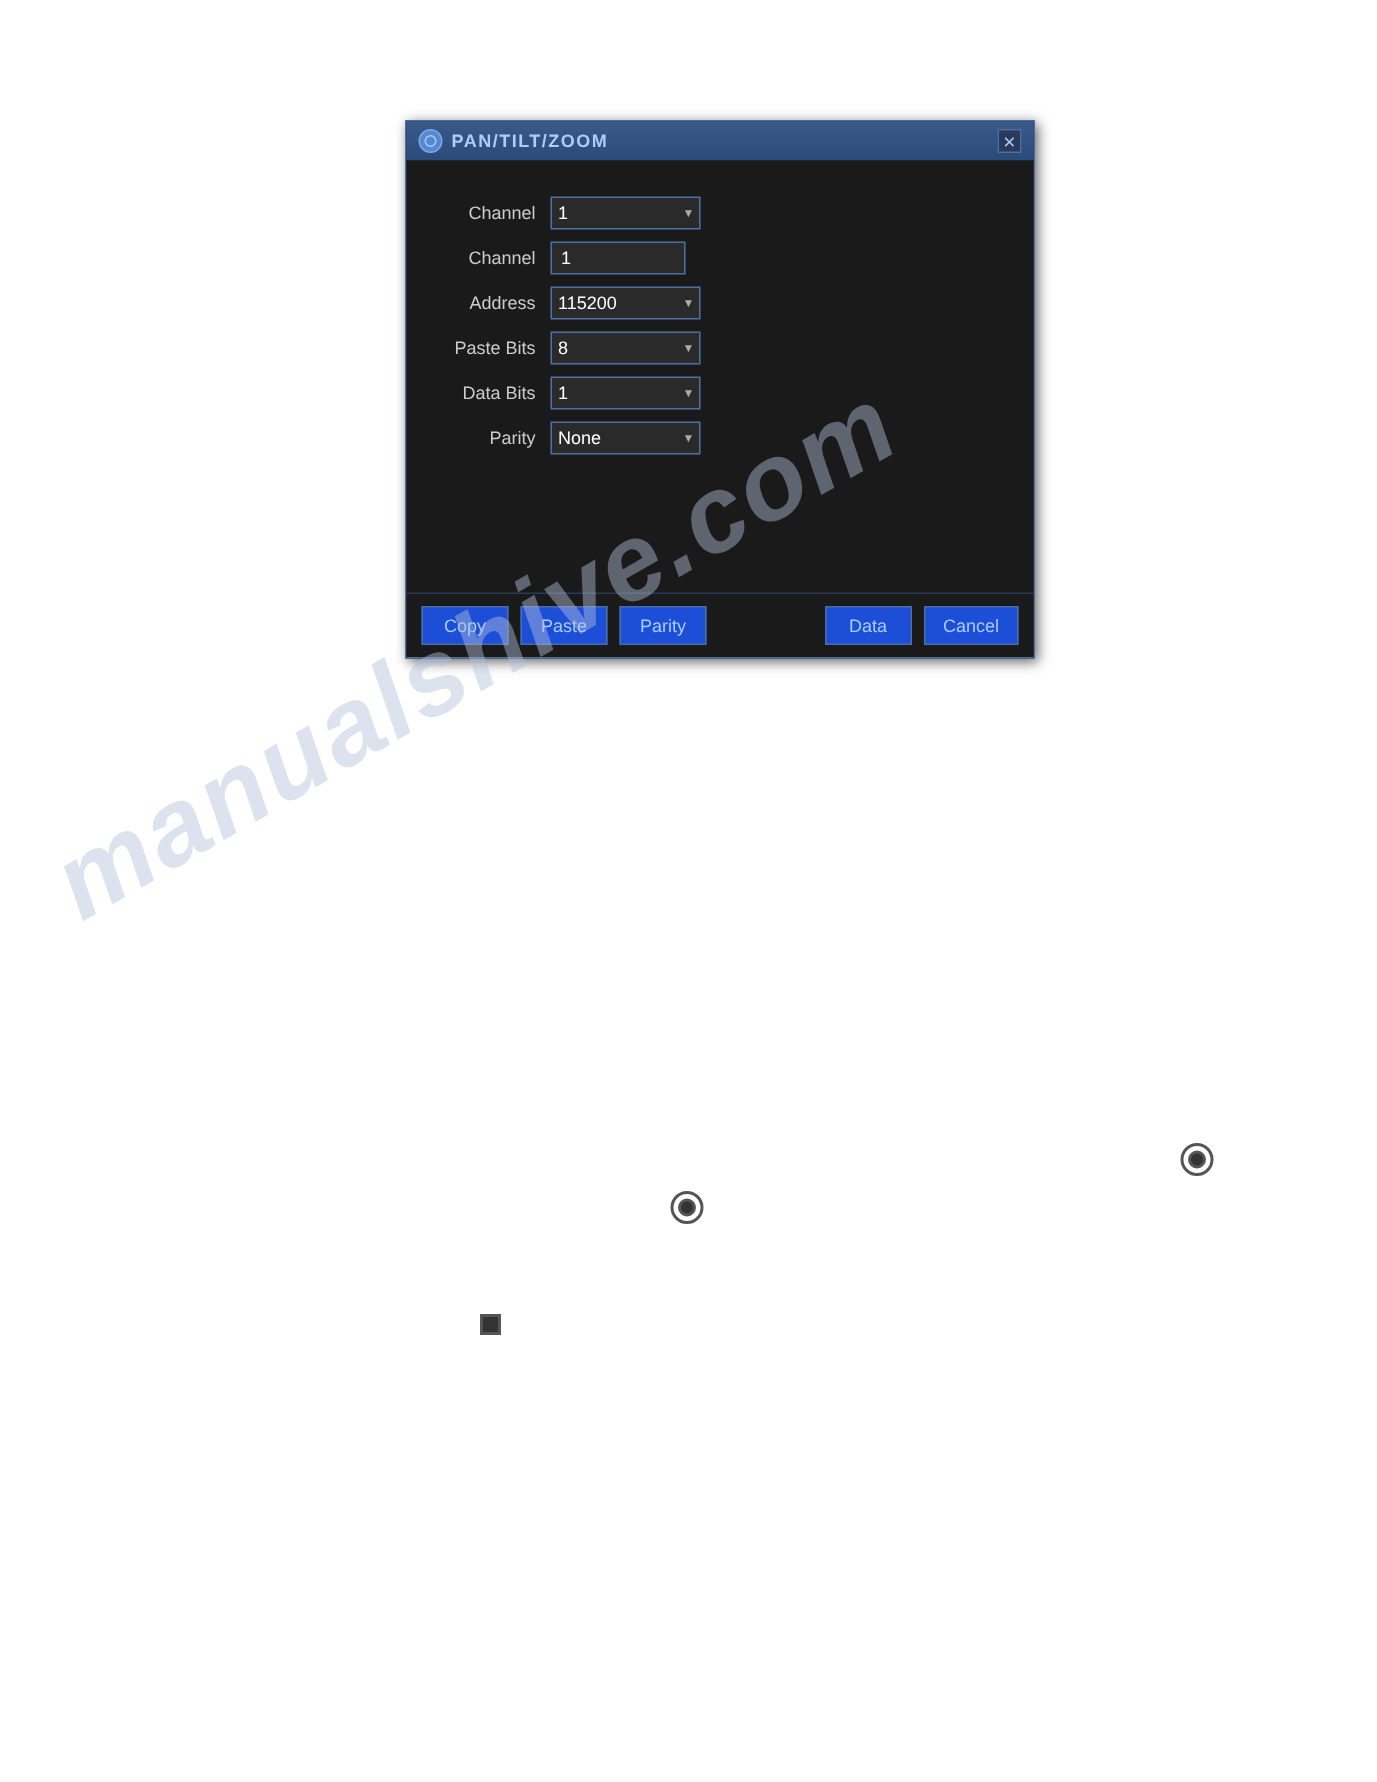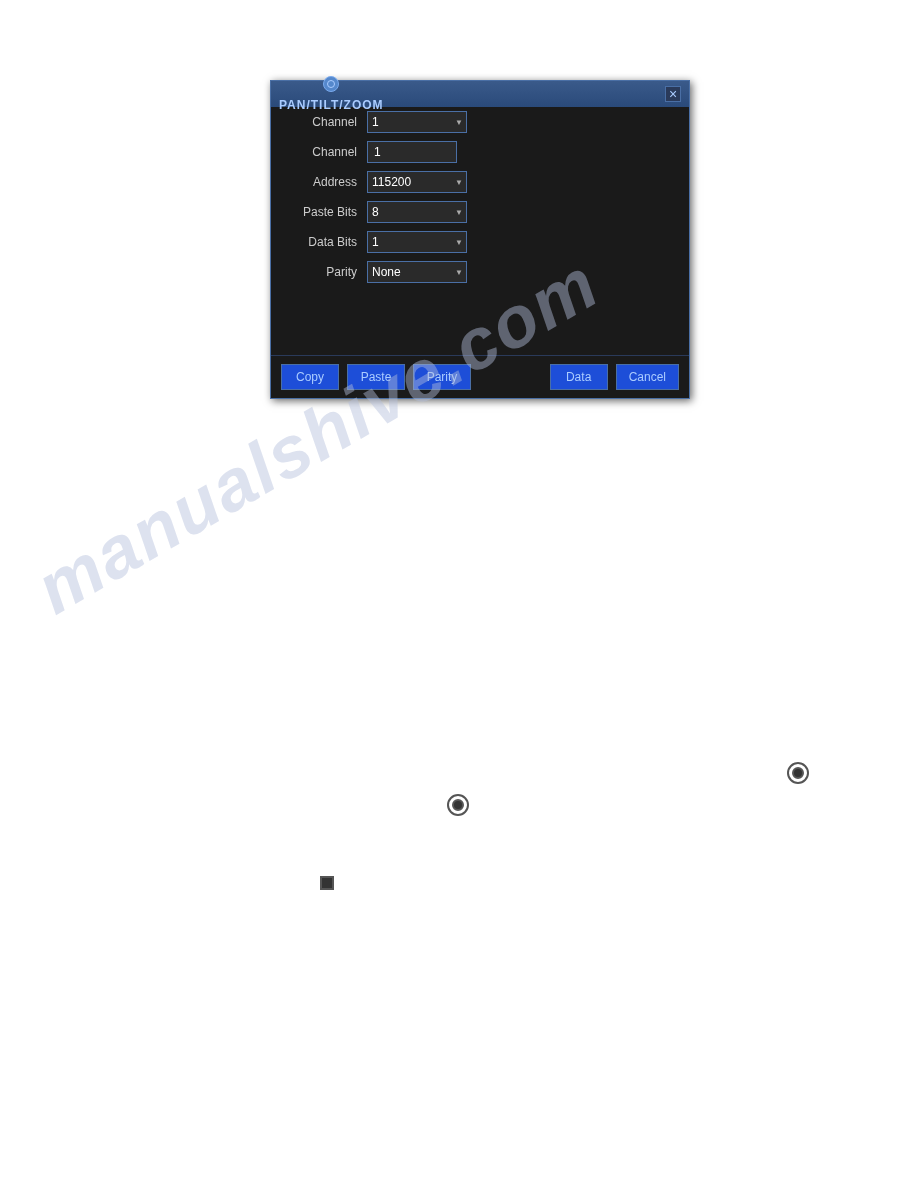--- a/index.html
+++ b/index.html
@@ -52,21 +52,20 @@
       justify-content: space-between;
       background: linear-gradient(to bottom, #3a5a8a, #2a4a7a);
       padding: 4px 8px;
       height: 26px;
     }
 
     .dialog-titlebar-left {
       display: flex;
       align-items: center;
       gap: 6px;
-      flex-direction: column;
     }
 
     .dialog-icon {
       width: 16px;
       height: 16px;
       background: #5588cc;
       border-radius: 50%;
       border: 1px solid #7aaaee;
       display: flex;
       align-items: center;
@@ -94,21 +93,21 @@
       font-size: 14px;
       cursor: pointer;
       display: flex;
       align-items: center;
       justify-content: center;
       border: 1px solid #4a6fa5;
       background: #2a3a5a;
     }
 
     .dialog-body {
-      padding: 4px 16px;
+      padding: 24px 16px;
       background-color: #1a1a1a;
     }
 
     .form-row {
       display: flex;
       align-items: center;
       margin-bottom: 8px;
     }
 
     .form-label {

